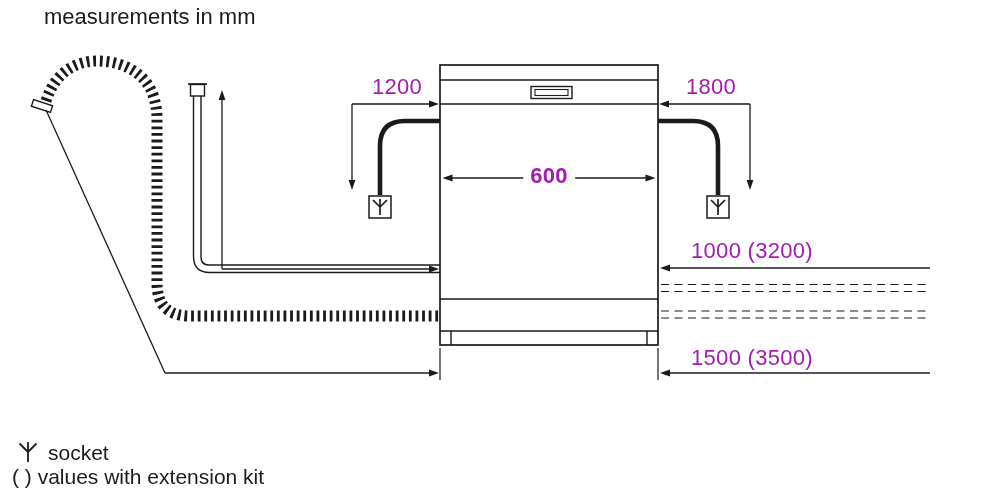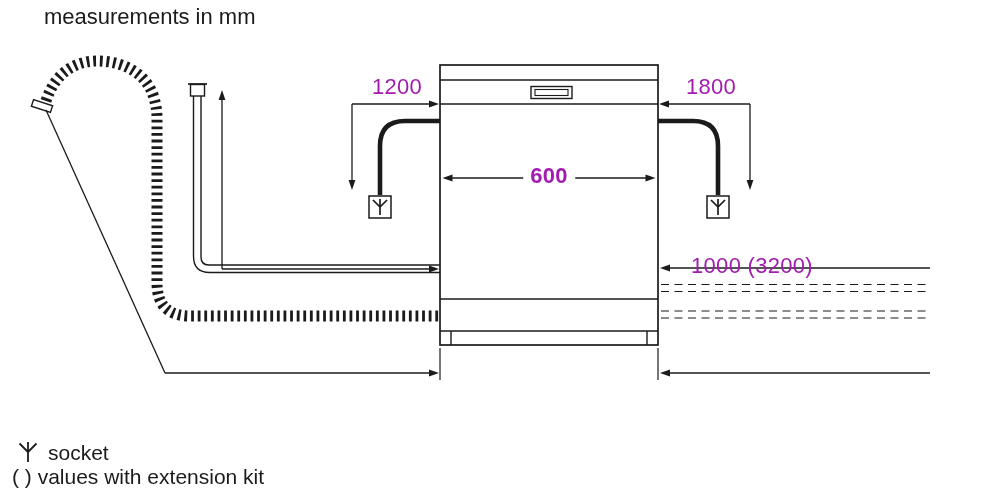--- a/index.html
+++ b/index.html
@@ -127,18 +127,19 @@
         <line x1="28" y1="452" x2="36.5" y2="443.5"></line>
       </g>
     </g>
   </svg>
 
   <div class="title">measurements in mm</div>
 
   <div class="lbl" style="left:397px;top:87px">1200</div>
   <div class="lbl" style="left:711px;top:87px">1800</div>
   <div class="lbl bg" style="left:549px;top:176px">600</div>
-  <div class="lbl" style="left:752px;top:266px">1000 (3200)</div>
+  <div class="lbl" style="left:752px;top:251px">1000 (3200)</div>
+  <div class="lbl" style="left:752px;top:358px">1500 (3500)</div>
 
   <div class="legend-text" style="left:48px;top:441px">socket</div>
   <div class="legend-text" style="left:12px;top:465px">( ) values with extension kit</div>
 
 </div>
 
 </body></html>

